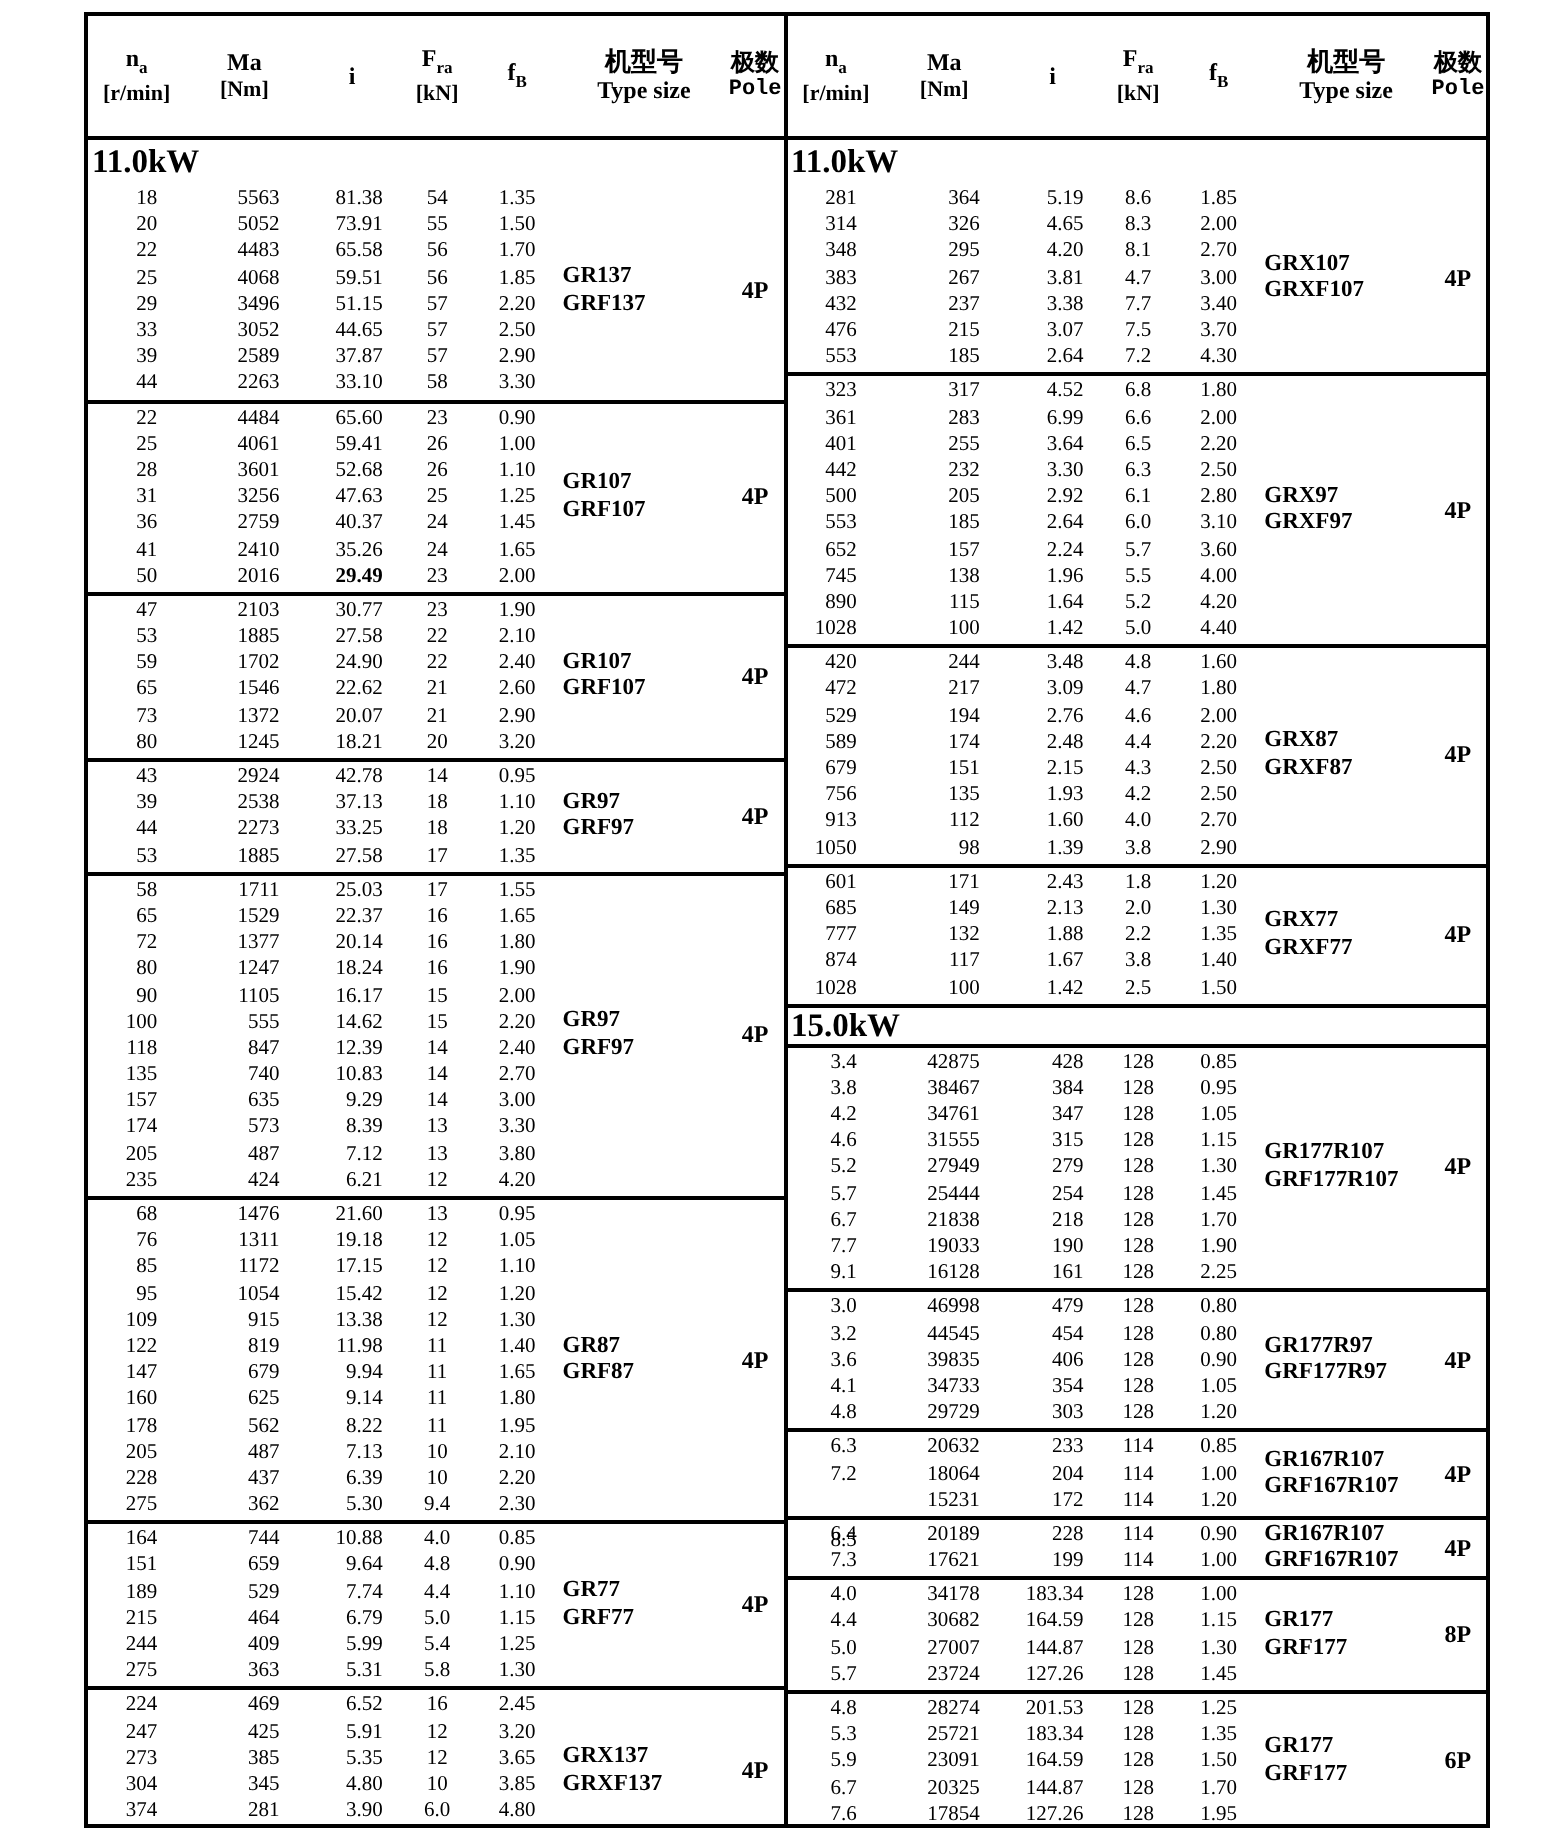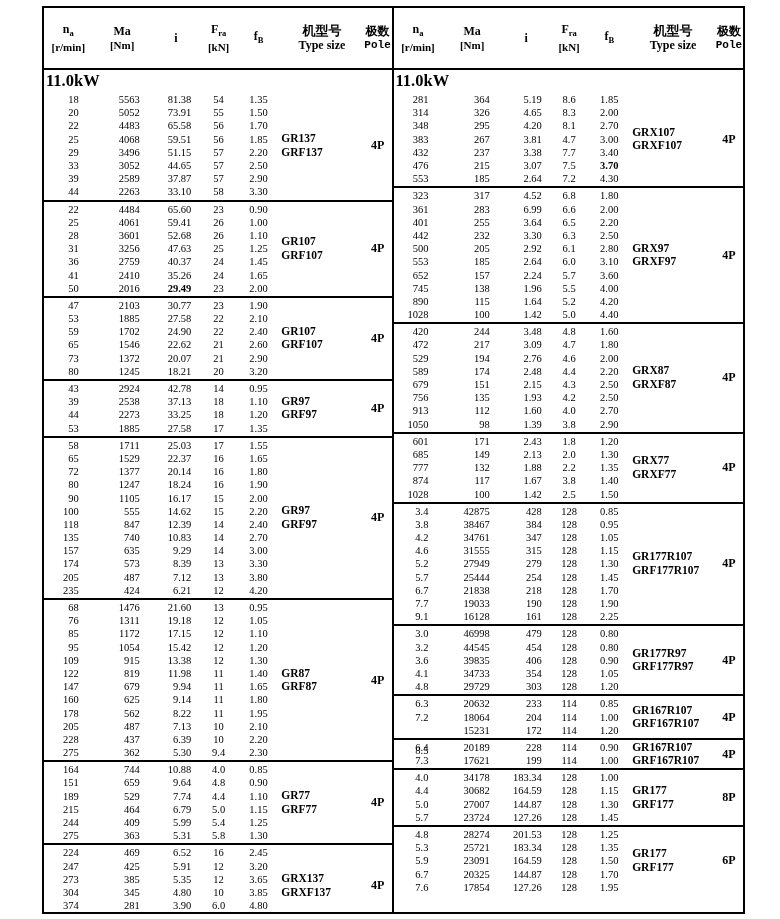--- a/index.html
+++ b/index.html
@@ -468,21 +468,21 @@
             <span class="cell c4" style="grid-area: 4 / 5;">3.00</span>
             <span class="cell c0" style="grid-area: 5 / 1;">432</span>
             <span class="cell c1" style="grid-area: 5 / 2;">237</span>
             <span class="cell c2" style="grid-area: 5 / 3;">3.38</span>
             <span class="cell c3" style="grid-area: 5 / 4;">7.7</span>
             <span class="cell c4" style="grid-area: 5 / 5;">3.40</span>
             <span class="cell c0" style="grid-area: 6 / 1;">476</span>
             <span class="cell c1" style="grid-area: 6 / 2;">215</span>
             <span class="cell c2" style="grid-area: 6 / 3;">3.07</span>
             <span class="cell c3" style="grid-area: 6 / 4;">7.5</span>
-            <span class="cell c4" style="grid-area: 6 / 5; font-weight: bold;">3.70</span>
+            <span class="cell c4" style="grid-area: 6 / 5;">3.70</span>
             <span class="cell c0" style="grid-area: 7 / 1;">553</span>
             <span class="cell c1" style="grid-area: 7 / 2;">185</span>
             <span class="cell c2" style="grid-area: 7 / 3;">2.64</span>
             <span class="cell c3" style="grid-area: 7 / 4;">7.2</span>
             <span class="cell c4" style="grid-area: 7 / 5;">4.30</span>
             <div class="typecell" style="grid-row: 1 / span 7;">
               <div>GRX107</div>
               <div>GRXF107</div>
             </div>
             <div class="polecell" style="grid-row: 1 / span 7;">4P</div>
@@ -616,20 +616,21 @@
             <span class="cell c1" style="grid-area: 5 / 2;">100</span>
             <span class="cell c2" style="grid-area: 5 / 3;">1.42</span>
             <span class="cell c3" style="grid-area: 5 / 4;">2.5</span>
             <span class="cell c4" style="grid-area: 5 / 5;">1.50</span>
             <div class="typecell" style="grid-row: 1 / span 5;">
               <div>GRX77</div>
               <div>GRXF77</div>
             </div>
             <div class="polecell" style="grid-row: 1 / span 5;">4P</div>
           </div>
+          <div class="sec-h">15.0kW</div>
           <div class="block">
             <span class="cell c0" style="grid-area: 1 / 1;">3.4</span>
             <span class="cell c1" style="grid-area: 1 / 2;">42875</span>
             <span class="cell c2" style="grid-area: 1 / 3;">428</span>
             <span class="cell c3" style="grid-area: 1 / 4;">128</span>
             <span class="cell c4" style="grid-area: 1 / 5;">0.85</span>
             <span class="cell c0" style="grid-area: 2 / 1;">3.8</span>
             <span class="cell c1" style="grid-area: 2 / 2;">38467</span>
             <span class="cell c2" style="grid-area: 2 / 3;">384</span>
             <span class="cell c3" style="grid-area: 2 / 4;">128</span>

